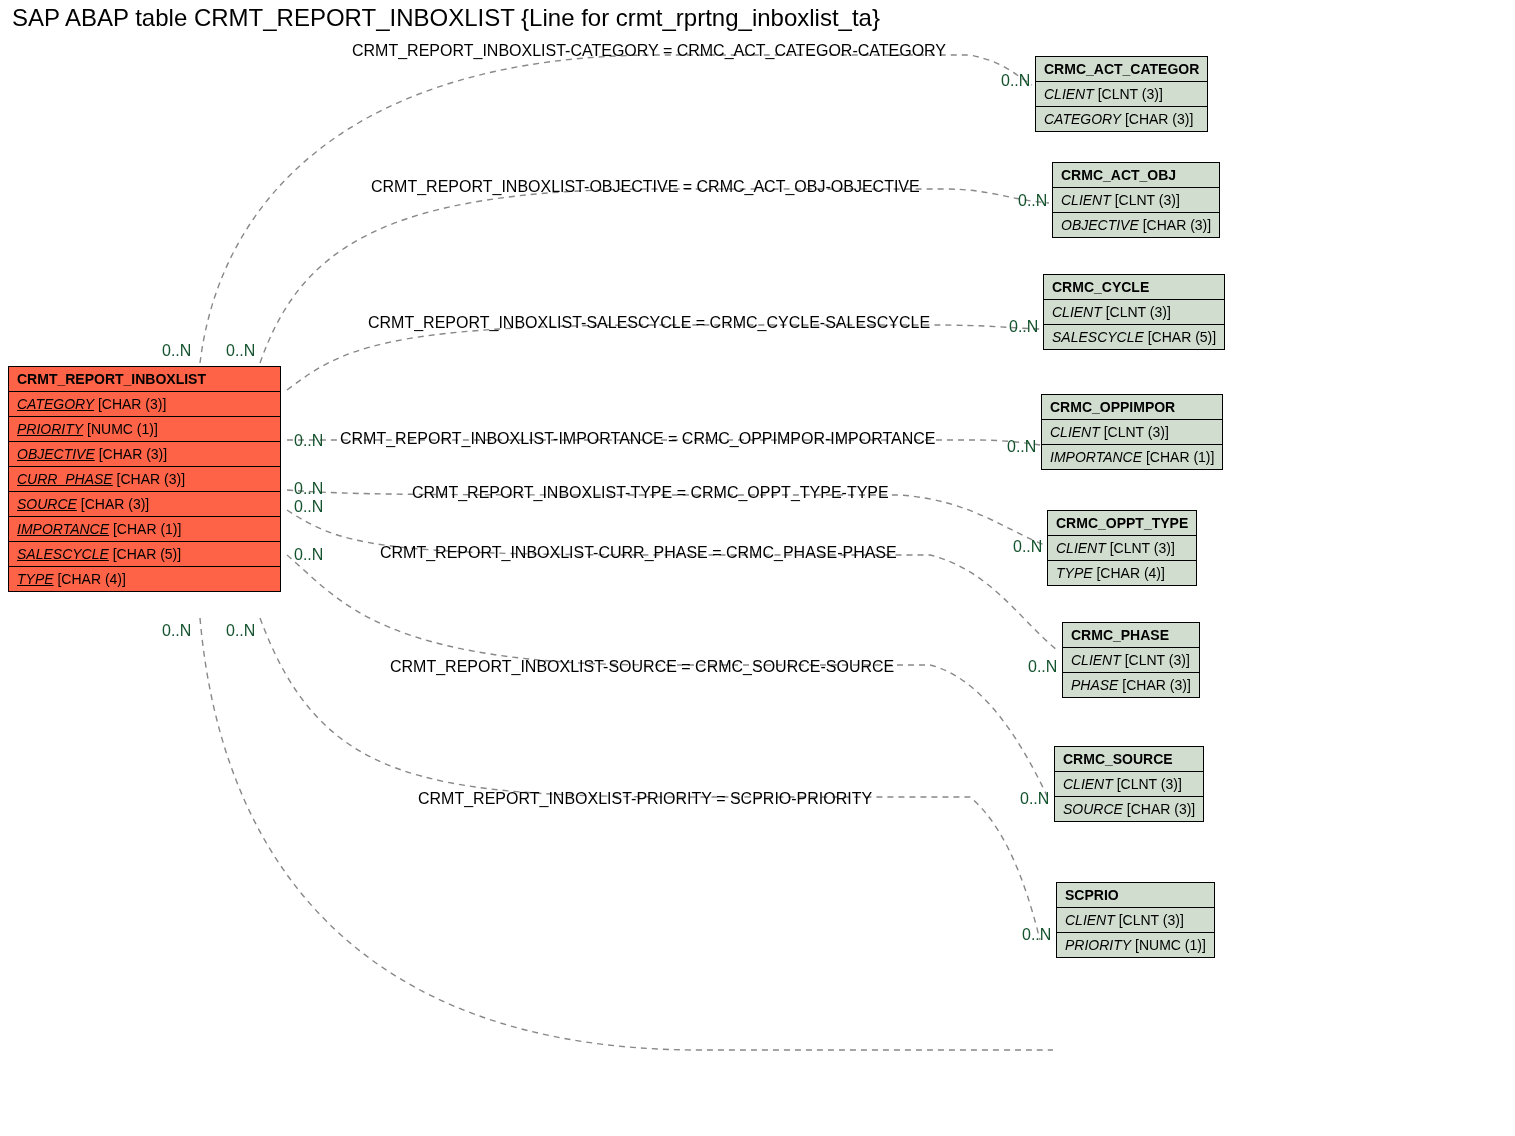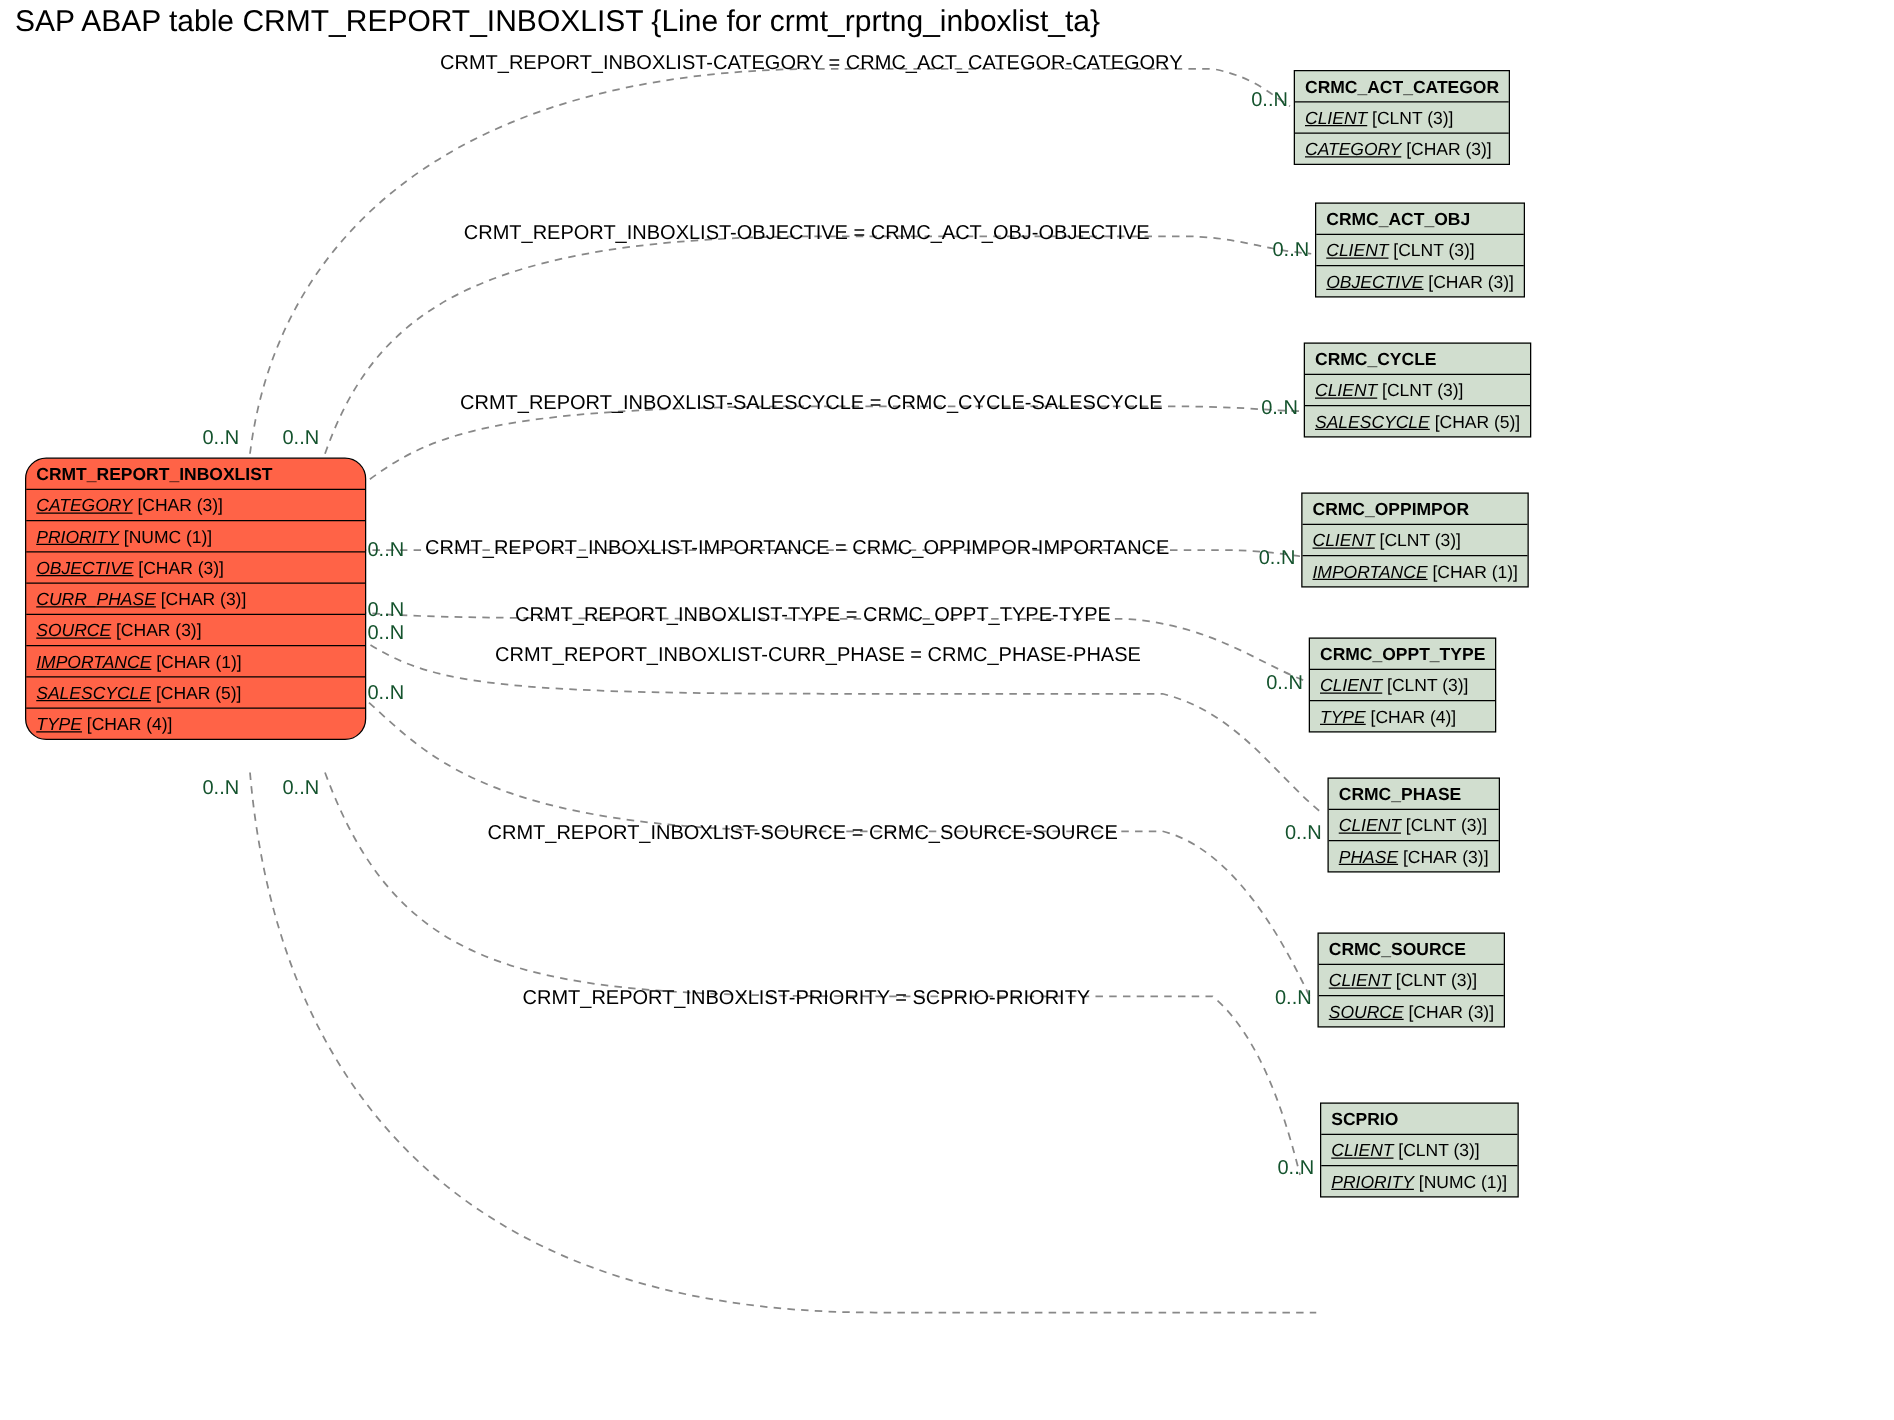--- a/index.html
+++ b/index.html
@@ -45,21 +45,20 @@
   }
   .ref-table {
     background: #d1decf;
   }
   .field-name {
     font-style: italic;
     text-decoration: underline;
   }
   .key-field {
     font-style: italic;
-    text-decoration: underline;
   }
   .type-txt {
     font-style: normal;
     text-decoration: none;
   }
   .rel-label {
     position: absolute;
     font-size: 16px;
     color: #000;
     white-space: nowrap;
@@ -97,21 +96,21 @@
   <path class="conn" d="M 260,363 C 300,250 380,189 660,189 L 945,189 C 990,189 1010,200 1049,203"></path>
   <path class="conn" d="M 287,390 C 340,350 380,325 660,325 L 930,325 C 990,325 1010,328 1040,329"></path>
   <path class="conn" d="M 287,440 C 340,440 380,440 660,440 L 975,440 C 1000,440 1020,442 1040,445"></path>
   <path class="conn" d="M 287,490 C 340,494 380,495 660,495 L 900,495 C 970,500 1005,530 1045,545"></path>
   <path class="conn" d="M 287,510 C 340,545 380,555 660,555 L 930,555 C 990,570 1020,620 1057,650"></path>
   <path class="conn" d="M 287,555 C 340,600 380,665 660,665 L 930,665 C 990,680 1030,760 1049,800"></path>
   <path class="conn" d="M 260,618 C 320,780 420,797 693,797 L 970,797 C 1010,830 1030,900 1040,940"></path>
   <path class="conn" d="M 200,618 C 220,850 350,1050 700,1050 L 1000,1050 C 1020,1050 1035,1050 1053,1050"></path>
 </svg>
 
-<div class="table-box main-table" style="left:20px; top:366px; width:273px;border-radius:17px;">
+<div class="table-box main-table" style="left:8px; top:366px; width:273px;">
   <div class="thead">CRMT_REPORT_INBOXLIST</div>
   <div class="trow"><span class="field-name">CATEGORY</span> <span class="type-txt">[CHAR (3)]</span></div>
   <div class="trow"><span class="field-name">PRIORITY</span> <span class="type-txt">[NUMC (1)]</span></div>
   <div class="trow"><span class="field-name">OBJECTIVE</span> <span class="type-txt">[CHAR (3)]</span></div>
   <div class="trow"><span class="field-name">CURR_PHASE</span> <span class="type-txt">[CHAR (3)]</span></div>
   <div class="trow"><span class="field-name">SOURCE</span> <span class="type-txt">[CHAR (3)]</span></div>
   <div class="trow"><span class="field-name">IMPORTANCE</span> <span class="type-txt">[CHAR (1)]</span></div>
   <div class="trow"><span class="field-name">SALESCYCLE</span> <span class="type-txt">[CHAR (5)]</span></div>
   <div class="trow"><span class="field-name">TYPE</span> <span class="type-txt">[CHAR (4)]</span></div>
 </div>
@@ -123,21 +122,21 @@
 <div class="card" style="left:294px; top:498px;">0..N</div>
 <div class="card" style="left:294px; top:546px;">0..N</div>
 <div class="card" style="left:162px; top:622px;">0..N</div>
 <div class="card" style="left:226px; top:622px;">0..N</div>
 
 <div class="rel-label" style="left:352px; top:42px;">CRMT_REPORT_INBOXLIST-CATEGORY = CRMC_ACT_CATEGOR-CATEGORY</div>
 <div class="rel-label" style="left:371px; top:178px;">CRMT_REPORT_INBOXLIST-OBJECTIVE = CRMC_ACT_OBJ-OBJECTIVE</div>
 <div class="rel-label" style="left:368px; top:314px;">CRMT_REPORT_INBOXLIST-SALESCYCLE = CRMC_CYCLE-SALESCYCLE</div>
 <div class="rel-label" style="left:340px; top:430px;">CRMT_REPORT_INBOXLIST-IMPORTANCE = CRMC_OPPIMPOR-IMPORTANCE</div>
 <div class="rel-label" style="left:412px; top:484px;">CRMT_REPORT_INBOXLIST-TYPE = CRMC_OPPT_TYPE-TYPE</div>
-<div class="rel-label" style="left:380px; top:516px;margin-left:16px;">CRMT_REPORT_INBOXLIST-CURR_PHASE = CRMC_PHASE-PHASE</div>
+<div class="rel-label" style="left:380px; top:544px;">CRMT_REPORT_INBOXLIST-CURR_PHASE = CRMC_PHASE-PHASE</div>
 <div class="rel-label" style="left:390px; top:658px;">CRMT_REPORT_INBOXLIST-SOURCE = CRMC_SOURCE-SOURCE</div>
 <div class="rel-label" style="left:418px; top:790px;">CRMT_REPORT_INBOXLIST-PRIORITY = SCPRIO-PRIORITY</div>
 
 <div class="card" style="left:1001px; top:72px;">0..N</div>
 <div class="table-box ref-table" style="left:1035px; top:56px;">
   <div class="thead">CRMC_ACT_CATEGOR</div>
   <div class="trow"><span class="key-field">CLIENT</span> <span class="type-txt">[CLNT (3)]</span></div>
   <div class="trow"><span class="key-field">CATEGORY</span> <span class="type-txt">[CHAR (3)]</span></div>
 </div>
 

